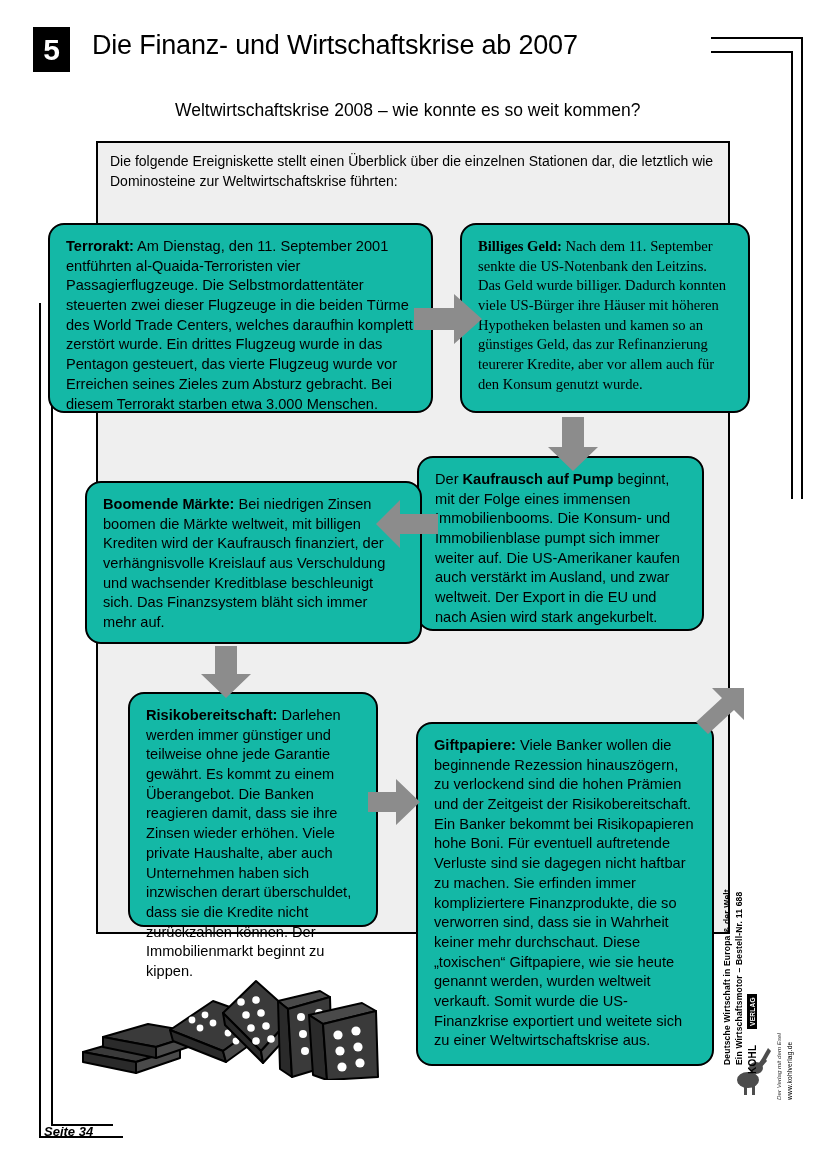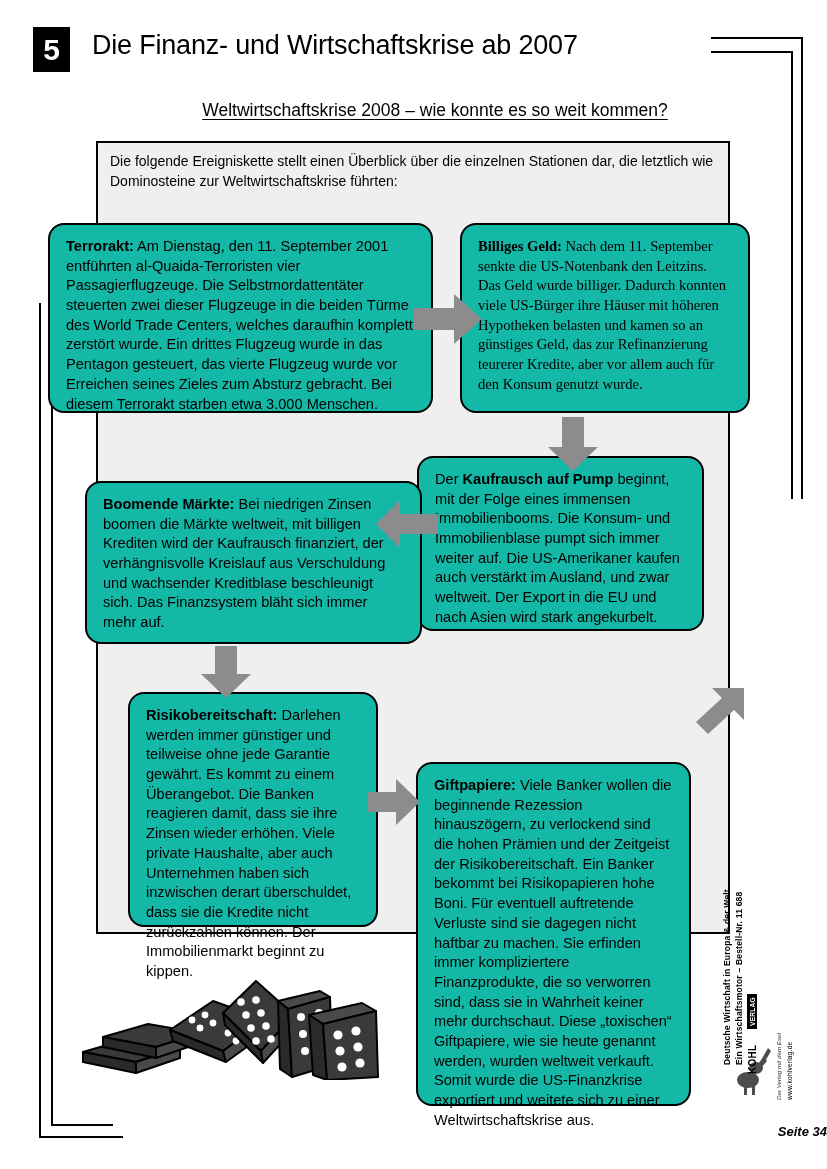--- a/index.html
+++ b/index.html
@@ -37,23 +37,22 @@
   }
   .page-title {
     position:absolute; left:92px; top:30px;
     font-size:27px; font-weight:normal;
     letter-spacing:-0.2px;
     white-space:nowrap;
   }
   .subtitle {
     position:absolute; left:175px; top:100px;
     width:520px;
-    text-align:center;
+    text-align:left;
     font-size:17.5px;
-    text-decoration:underline;
     text-underline-offset: 3px;
     white-space:nowrap;
   }
 
   
   .grey-panel {
     position:absolute; left:96px; top:141px;
     width:634px; height:793px;
     background:#efefef;
     border:2px solid #000;
@@ -76,21 +75,21 @@
     font-size:14px;
     line-height:1.42;
   }
 
   
   #box-terror     { left:48px;  top:223px; width:385px; height:190px; }
   #box-geld       { left:460px; top:223px; width:290px; height:190px;font-family:Liberation Serif, serif; }
   #box-kaufrausch { left:417px; top:456px; width:287px; height:175px; }
   #box-boom       { left:85px;  top:481px; width:337px; height:163px; }
   #box-risiko     { left:128px; top:692px; width:250px; height:235px; }
-  #box-gift       { left:416px; top:722px; width:275px; height:344px;margin-top:40px; }
+  #box-gift       { left:416px; top:722px; width:298px; height:344px; }
 
   
   .arrow { position:absolute; }
   .arrow svg { display:block; }
 
   #arrow-right-1 { left:414px; top:294px; }
   #arrow-down-1  { left:548px; top:417px; }
   #arrow-left-1  { left:376px; top:500px; }
   #arrow-down-2  { left:201px; top:646px; }
   #arrow-right-2 { left:368px; top:779px; }
@@ -151,22 +150,22 @@
     background:#000; color:#fff;
     font-size:6.5px; font-weight:bold;
     padding:1.5px 3px;
     white-space:nowrap;
     letter-spacing:0.3px;
   }
 
   
   .footer-page {
     position:absolute; left:0; top:1124px;
-    width:827px; text-align:right;
-    font-size:13px; font-style:italic; font-weight:bold;
+    width:827px; text-align:left;
+    font-size:13px; font-style:italic; font-weight:bold;padding-left:44px;
   }
 </style>
 </head>
 <body>
 
 <div class="frame-tr-h1"></div>
 <div class="frame-tr-h2"></div>
 <div class="frame-tr-v1"></div>
 <div class="frame-tr-v2"></div>
 

